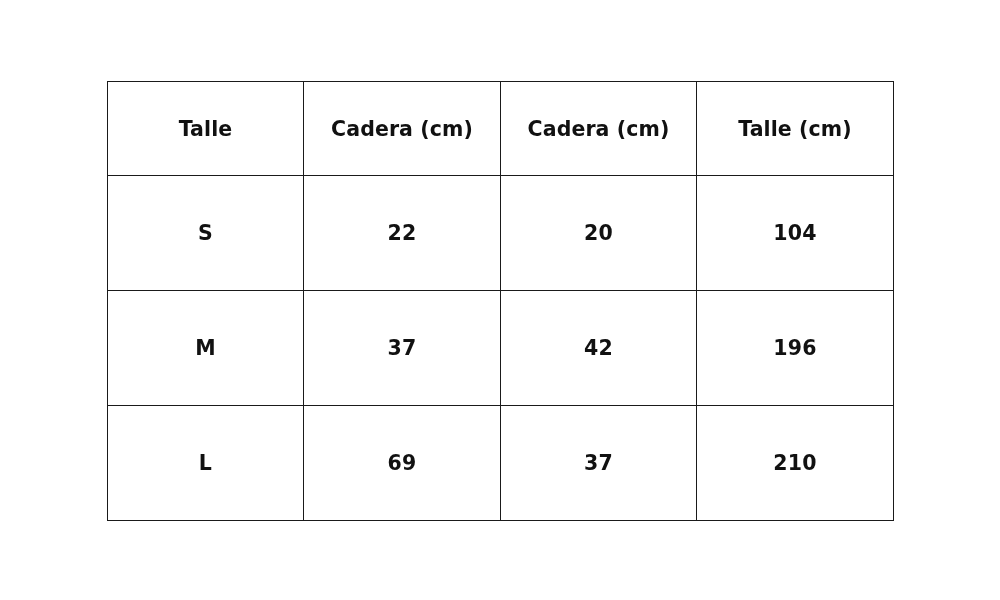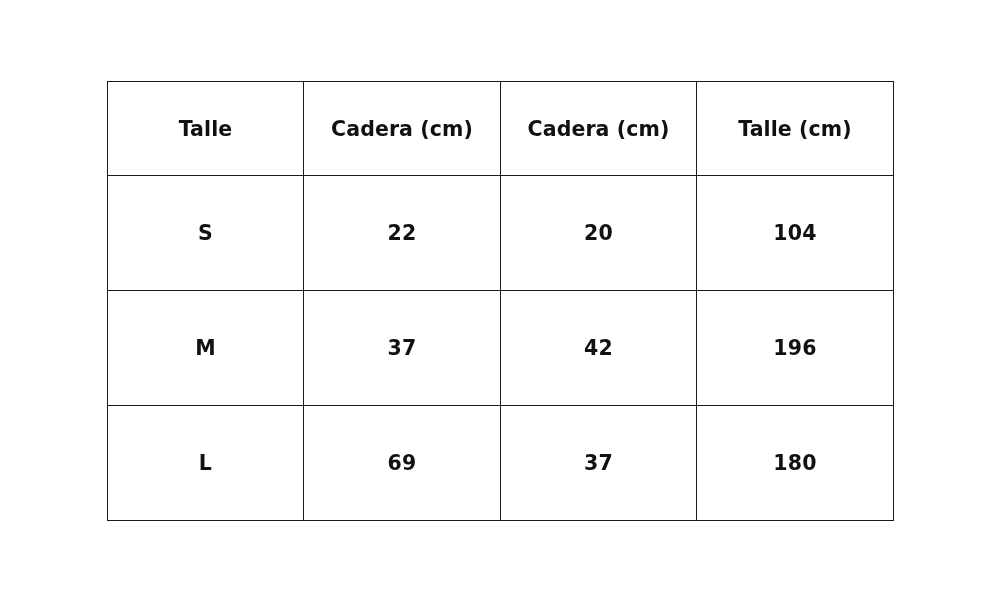--- a/index.html
+++ b/index.html
@@ -83,18 +83,18 @@
       <tr>
         <td>M</td>
         <td>37</td>
         <td>42</td>
         <td>196</td>
       </tr>
       <tr>
         <td>L</td>
         <td>69</td>
         <td>37</td>
-        <td>180</td>
+        <td>210</td>
       </tr>
     </tbody>
   </table>
 
 </div>
 
 </body></html>

